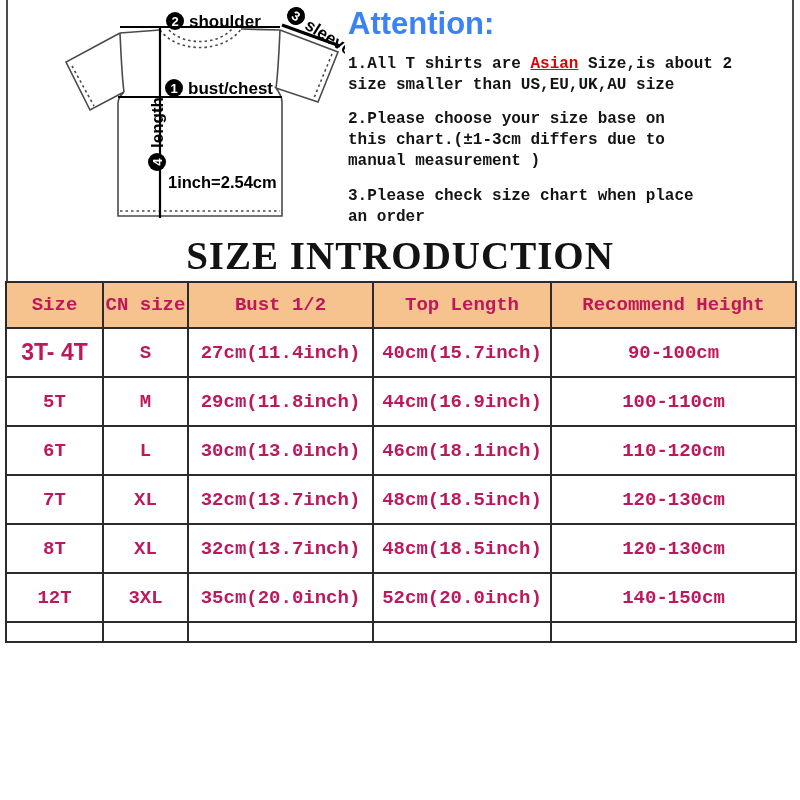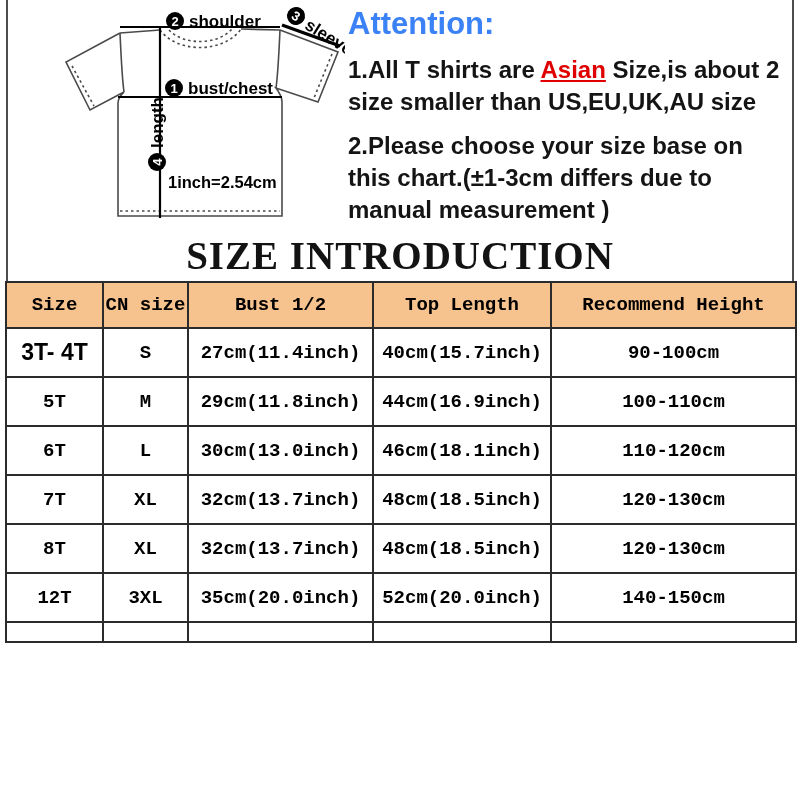--- a/index.html
+++ b/index.html
@@ -24,36 +24,36 @@
   .lbl-num  { fill:#fff; font-size:13px; font-weight:bold; text-anchor:middle;
               font-family:"Liberation Sans", sans-serif; }
   .lbl-text { fill:#000; font-size:17px; font-weight:bold;
               font-family:"Liberation Sans", sans-serif; }
   .lbl-note { fill:#000; font-size:16.5px; font-weight:bold;
               font-family:"Liberation Sans", sans-serif; }
 
   
   .attention { position:absolute; left:348px; top:6px; width:442px; }
   .attention-title { color:#3b82f6; font-size:31px; font-weight:bold; margin-bottom:12px; }
-  .attention-item  { color:#141414; font-size:24px; font-weight:bold; line-height:1.32;
-                     margin-bottom:13px; white-space:pre-line; }
+  .attention-item  { color:#141414; font-size:16px; font-weight:bold; line-height:1.32;
+                     margin-bottom:13px; white-space:pre-line;font-family:Liberation Mono, monospace; }
   .highlight-red { color:#e00000; text-decoration:underline; }
 
   
   .section-title {
     position:absolute; top:233px; left:0; width:100%;
     text-align:center; font-family:"Liberation Serif", serif;
     font-weight:bold; font-size:39px; letter-spacing:1px; color:#131313;
   }
 
   
   table.size-table {
     position:absolute; top:281px; left:5px; width:790px;
     border-collapse:collapse; table-layout:fixed;
-    font-family:"Liberation Mono", monospace; font-weight:bold; color:#000000;padding-left:42px;
+    font-family:"Liberation Mono", monospace; font-weight:bold; color:#be185d;padding-left:42px;
   }
   .size-table th, .size-table td {
     border:2px solid #2b2b2b; text-align:center; padding:0; overflow:hidden;
   }
   .size-table thead th { background:#f6c28e; height:46px; font-size:19px; }
   .size-table tbody td { background:#ffffff; height:49px; font-size:19px; }
   .size-table td.first-size {
     font-family:"Liberation Sans", sans-serif; font-weight:bold; font-size:23px;
   }
   .size-table tr.partial td { height:20px; }
@@ -109,20 +109,22 @@
     </svg>
   </div>
 
   <div class="attention">
     <div class="attention-title">Attention:</div>
     <div class="attention-item"><span>1.All T shirts are </span><span class="highlight-red">Asian</span><span> Size,is about 2
 size smaller than US,EU,UK,AU size</span></div>
     <div class="attention-item">2.Please choose your size base on
 this chart.(±1-3cm differs due to
 manual measurement )</div>
+    <div class="attention-item">3.Please check size chart when place
+an order</div>
   </div>
 
   <div class="section-title">SIZE INTRODUCTION</div>
 
   <table class="size-table">
     <colgroup>
       <col style="width:97px">
         <col style="width:85px">
         <col style="width:185px">
         <col style="width:178px">

